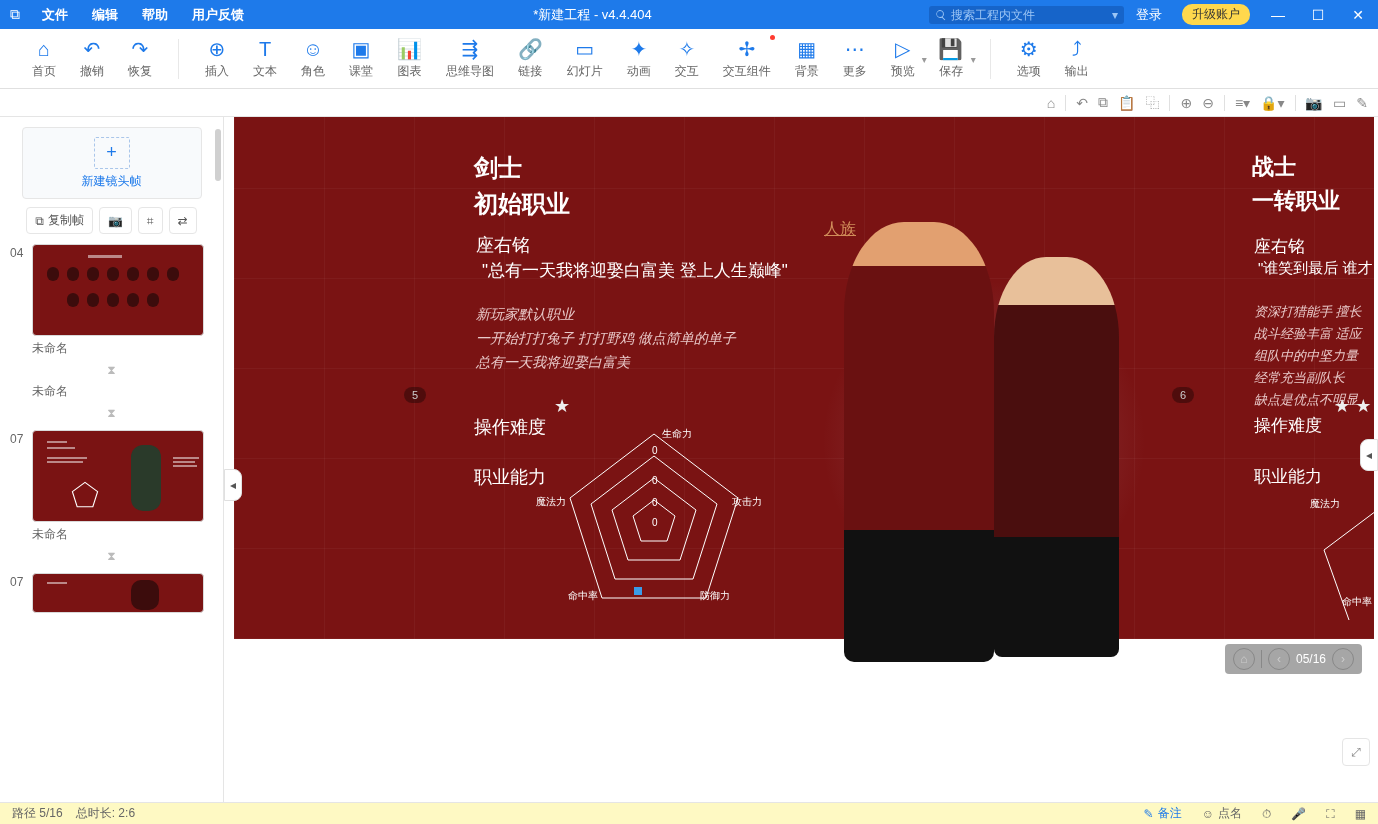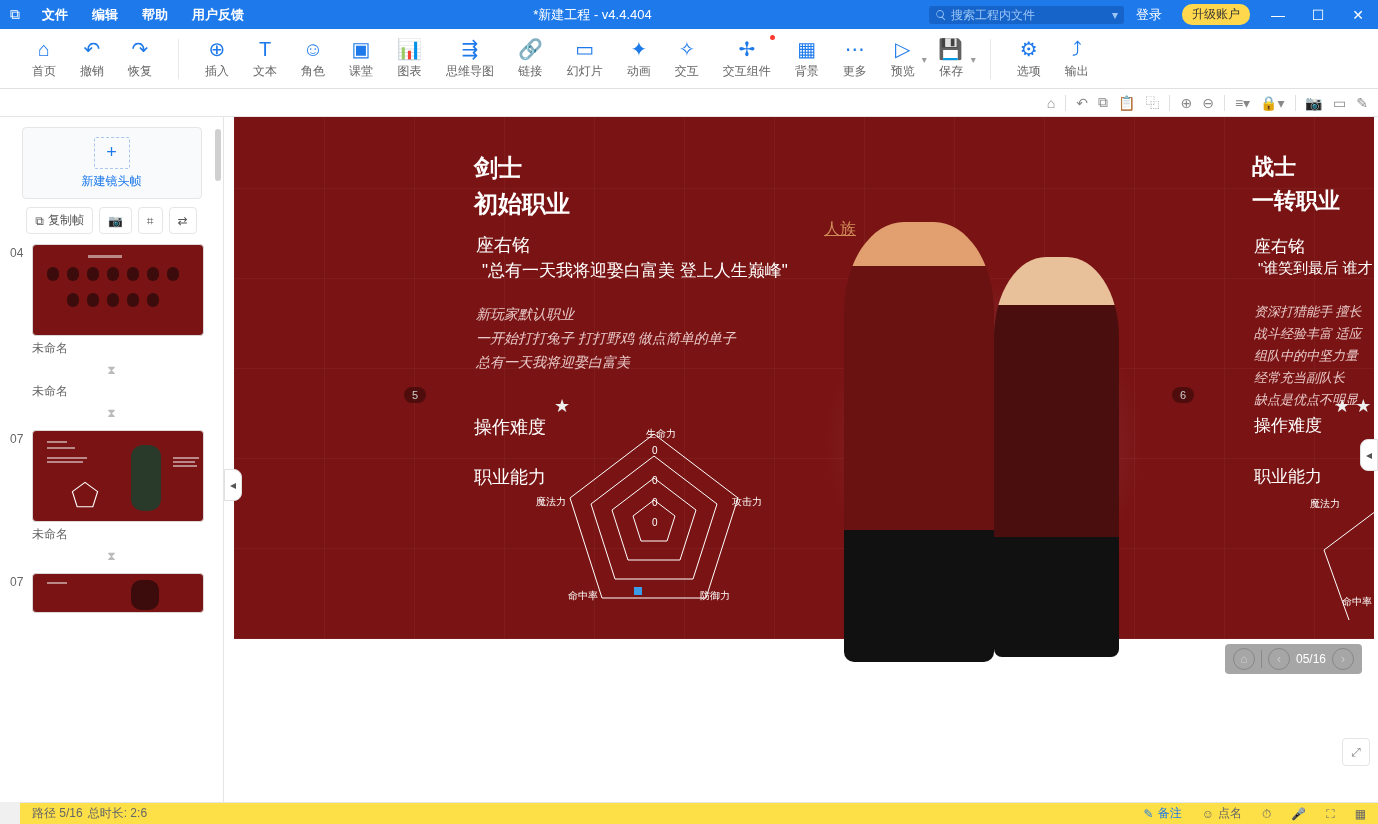--- a/index.html
+++ b/index.html
@@ -92,21 +92,21 @@
 
 .note { position: absolute; left: 10px; right: 40px; bottom: 8px; height: 100px; background: #fff; border: 1px solid #e5e5e5; border-radius: 4px; padding: 8px 10px; color: #bbb; font-size: 13px; }
 .note-expand { position: absolute; right: 8px; bottom: 36px; width: 28px; height: 28px; border: 1px solid #e5e5e5; border-radius: 4px; display:flex; align-items:center; justify-content:center; color:#888; cursor:pointer; background:#fff;}
 
 
 .m-char { position:absolute; background:#3c0c0c; border-radius:6px; }
 .m-txt { position:absolute; background:#bb8888; height:2px; }
 .m-pent { position:absolute; width:28px; height:28px; }
 
 
-.status { height: 22px; background: #fde047; border-top: 1px solid #e5e5e5; display: flex; align-items: center; padding: 0 12px; font-size: 12px; color: #666; gap: 5px; margin-left: 20px; }
+.status { height: 22px; background: #fef9c3; border-top: 1px solid #e5e5e5; display: flex; align-items: center; padding: 0 12px; font-size: 12px; color: #666; gap: 13px; }
 .status .right-sec { margin-left: auto; display: flex; gap: 20px; align-items: center; }
 .status .blue { color: #1e7aea; display: flex; align-items: center; gap: 4px;}
 
 svg { display: block; }
 </style>
 </head>
 <body>
 
 <div class="titlebar">
   <div class="app-icon">⧉</div>
@@ -324,21 +324,21 @@
       <div class="race">人族</div>
 
       <svg class="radar" viewBox="0 0 200 200">
         <g stroke="#fff" stroke-width="1" fill="none">
           <polygon points="100,12 184,76 152,176 48,176 16,76"></polygon>
           <polygon points="100,34 163,82 139,157 61,157 37,82"></polygon>
           <polygon points="100,56 142,88 126,138 74,138 58,88"></polygon>
           <polygon points="100,78 121,94 113,119 87,119 79,94"></polygon>
         </g>
       </svg>
-      <div class="radar-lbl" style="left:412px; top:310px;">生命力</div>
+      <div class="radar-lbl" style="left:428px; top:310px;">生命力</div>
       <div class="radar-lbl" style="left:498px; top:378px;">攻击力</div>
       <div class="radar-lbl" style="left:466px; top:472px;">防御力</div>
       <div class="radar-lbl" style="left:334px; top:472px;">命中率</div>
       <div class="radar-lbl" style="left:302px; top:378px;">魔法力</div>
       <div class="radar-lbl" style="left:418px; top:328px;">0</div>
       <div class="radar-lbl" style="left:418px; top:358px;">0</div>
       <div class="radar-lbl" style="left:418px; top:380px;">0</div>
       <div class="radar-lbl" style="left:418px; top:400px;">0</div>
 
       <div class="characters">

